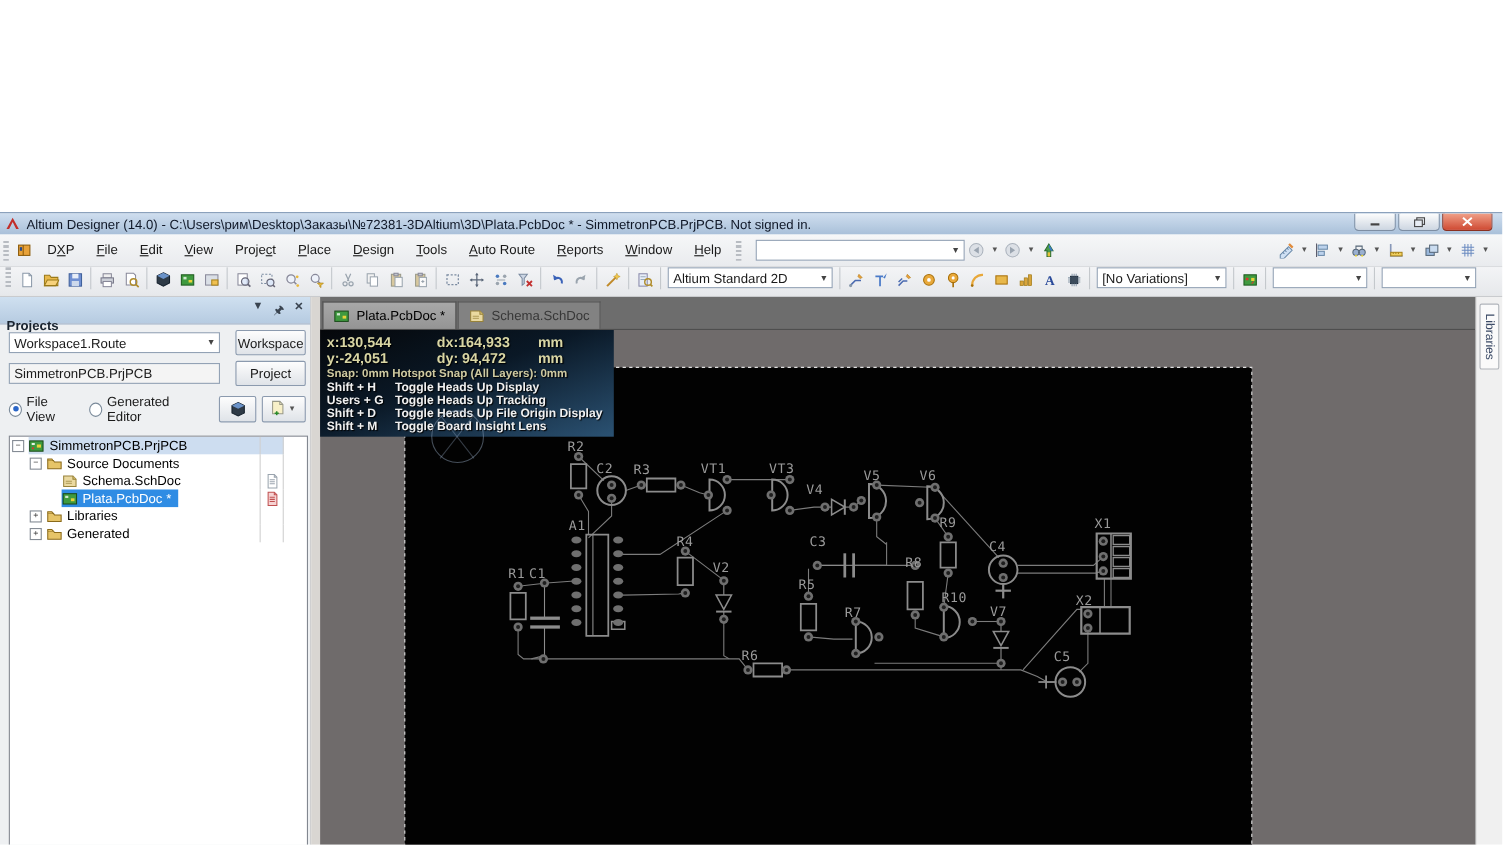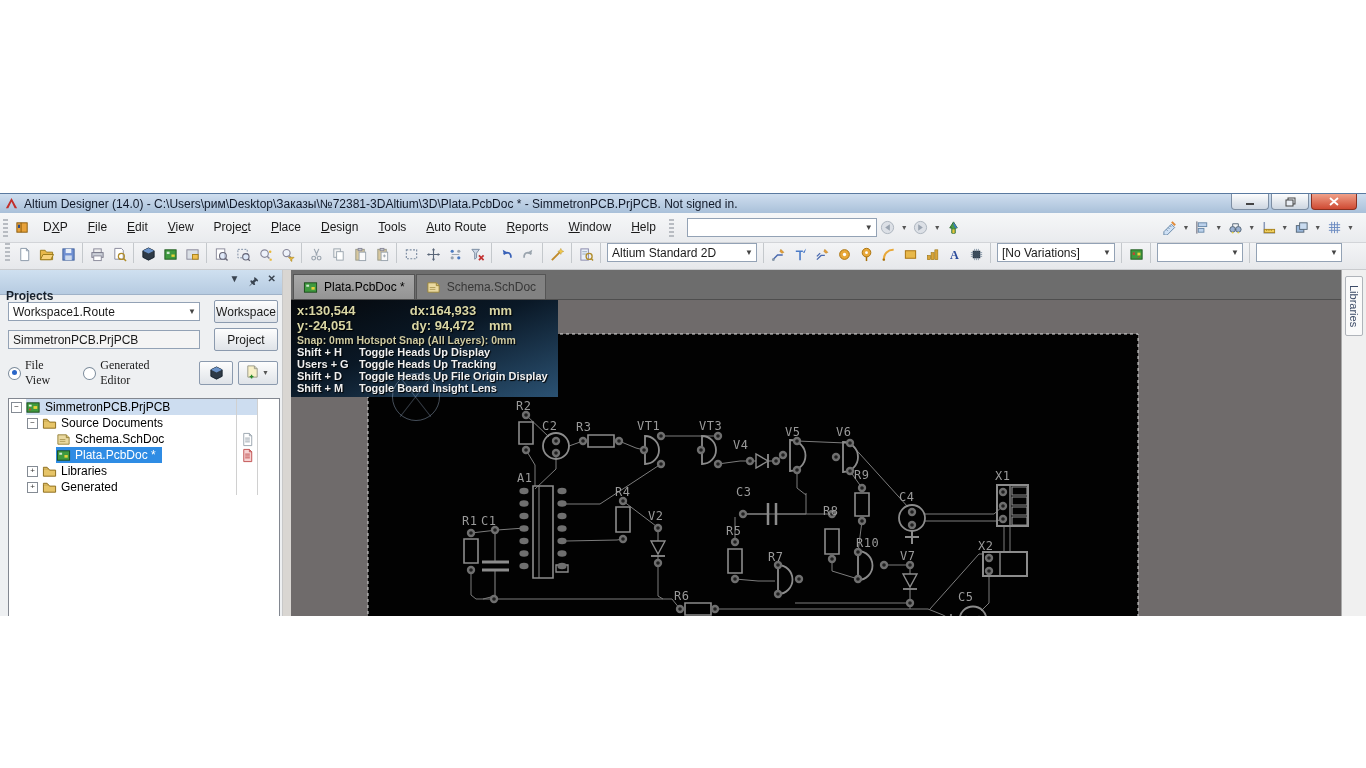--- a/index.html
+++ b/index.html
@@ -1,16 +1,16 @@
 <!DOCTYPE html>
 <html><head>
 <meta charset="utf-8">
 <style>
   html,body{margin:0;padding:0;background:#fff;font-family:"Liberation Sans",sans-serif;}
-  .stage{position:relative;width:1366px;height:616px;overflow:hidden;background:#fff;}
+  .stage{position:relative;width:1366px;height:768px;overflow:hidden;background:#fff;}
   .window{position:absolute;left:0;top:193px;width:1366px;height:575px;border-top:1px solid #5a7aa0;box-sizing:border-box;}
 
   
   .titlebar{height:19px;background:linear-gradient(to bottom,#cfdeef,#a9c0d9);display:flex;align-items:center;padding:0 4px;position:relative;}
   .titlebar .title{font-size:12px;color:#101828;margin-left:5px;white-space:nowrap;overflow:hidden;}
   .winbtns{position:absolute;right:9px;top:0;display:flex;}
   .winbtn{width:36px;height:15px;border:1px solid #7d8ea3;border-top:none;border-radius:0 0 4px 4px;background:linear-gradient(to bottom,#fdfdfd,#cdd6e1);display:flex;align-items:center;justify-content:center;margin-left:2px;}
   .winbtn.close{width:44px;background:linear-gradient(to bottom,#f0a088,#cf4a33);border-color:#8a3020;}
 
   
@@ -38,21 +38,21 @@
   .libtab{margin:6px auto 0;writing-mode:vertical-rl;font-size:11px;color:#3b4a66;border:1px solid #b0b4ba;background:#fafafa;padding:8px 2px;border-radius:2px;}
 
   
   .phead{height:24px;background:linear-gradient(to bottom,#cfe0f0,#b6cbe1);display:flex;align-items:center;padding:0 6px;border-bottom:1px solid #9fb2c8;}
   .phead .ptitle{font-weight:bold;font-size:12px;color:#18222e;margin-top:28px;}
   .phead .picons{margin-left:auto;display:flex;gap:9px;font-size:10px;color:#3a4450;}
   .prow{display:flex;align-items:center;margin:5px 4px 0 8px;}
   .prow:first-of-type{margin-top:12px;}
   .pfield{width:198px;}
   .pbtn{width:64px;height:21px;margin-left:14px;background:linear-gradient(to bottom,#fdfdfd,#dfe3e8);border:1px solid #8b9aae;border-radius:2px;font-size:12px;color:#1a1a1a;display:flex;align-items:center;justify-content:center;}
-  .radiorow{display:flex;align-items:center;margin:7px 4px 0 8px;font-size:12px;color:#1a1a1a;font-family:Liberation Serif, serif;}
+  .radiorow{display:flex;align-items:center;margin:7px 4px 0 8px;font-size:12px;color:#1a1a1a;}
   .radio{width:11px;height:11px;border-radius:50%;border:1px solid #7a8a9a;background:#fff;margin-right:4px;position:relative;}
   .radio.sel::after{content:"";position:absolute;left:2.5px;top:2.5px;width:5px;height:5px;border-radius:50%;background:#2a66c8;}
   .radiolabel{margin-right:12px;}
   .pibtn{height:22px;border:1px solid #8b9aae;border-radius:2px;background:linear-gradient(to bottom,#fdfdfd,#dfe3e8);display:flex;align-items:center;justify-content:center;margin-left:5px;padding:0 3px;}
   .tree{flex:1;background:#fff;border:1px solid #828790;margin:10px 2px 0 8px;overflow:hidden;position:relative;font-size:12px;}
   .trow{height:16px;display:flex;align-items:center;position:relative;white-space:nowrap;}
   .trow .lblwrap{display:flex;align-items:center;height:16px;padding-right:6px;}
   .trow.root .lblwrap{background:#cdddf0;flex:1;max-width:226px;}
   .trow.selected .lblwrap{background:#2f8ce4;color:#fff;}
   .texp{width:9px;height:9px;border:1px solid #848b94;background:#fff;font-size:8px;line-height:7px;text-align:center;color:#333;margin-right:4px;flex:none;}
@@ -66,21 +66,21 @@
   .dtab.active{background:linear-gradient(to bottom,#a8a8a8,#949494);color:#000;}
   .dtab.inactive{background:#828282;color:#373737;}
   .dtab .ticon{margin-right:5px;}
   .canvas{flex:1;position:relative;background:#6f6b6b;overflow:hidden;}
   .canvas svg{position:absolute;left:0;top:0;width:100%;height:100%;}
 
   
   .hud{position:absolute;left:0;top:0;width:267px;height:97px;background:linear-gradient(160deg,#05070a 0%,#0a1826 45%,#2b5273 100%);color:#d9d6a4;z-index:2;padding:3px 0 0 6px;box-sizing:border-box;text-shadow:1px 1px 1px #000;}
   .hudline{font-size:13px;font-weight:bold;line-height:15px;white-space:nowrap;}
   .hudline .c1{display:inline-block;min-width:100px;}
-  .hudline .c2{display:inline-block;min-width:92px;text-align:center;}
+  .hudline .c2{display:inline-block;min-width:92px;}
   .hudsnap{font-size:10.5px;font-weight:bold;color:#cec9a0;line-height:12px;margin-top:1px;white-space:nowrap;}
   .hudsc{font-size:11px;font-weight:bold;color:#f0f0f0;line-height:12px;white-space:nowrap;}
   .hudsc .keys{display:inline-block;min-width:62px;}
   .lens{position:absolute;left:101px;top:73px;width:46px;height:46px;border:1px solid rgba(150,170,195,.45);border-radius:50%;z-index:3;}
   .lens::before,.lens::after{content:"";position:absolute;left:22px;top:-2px;width:1px;height:50px;background:rgba(150,170,195,.35);}
   .lens::before{transform:rotate(38deg);} .lens::after{transform:rotate(-38deg);}
 </style>
 </head>
 <body>
 

